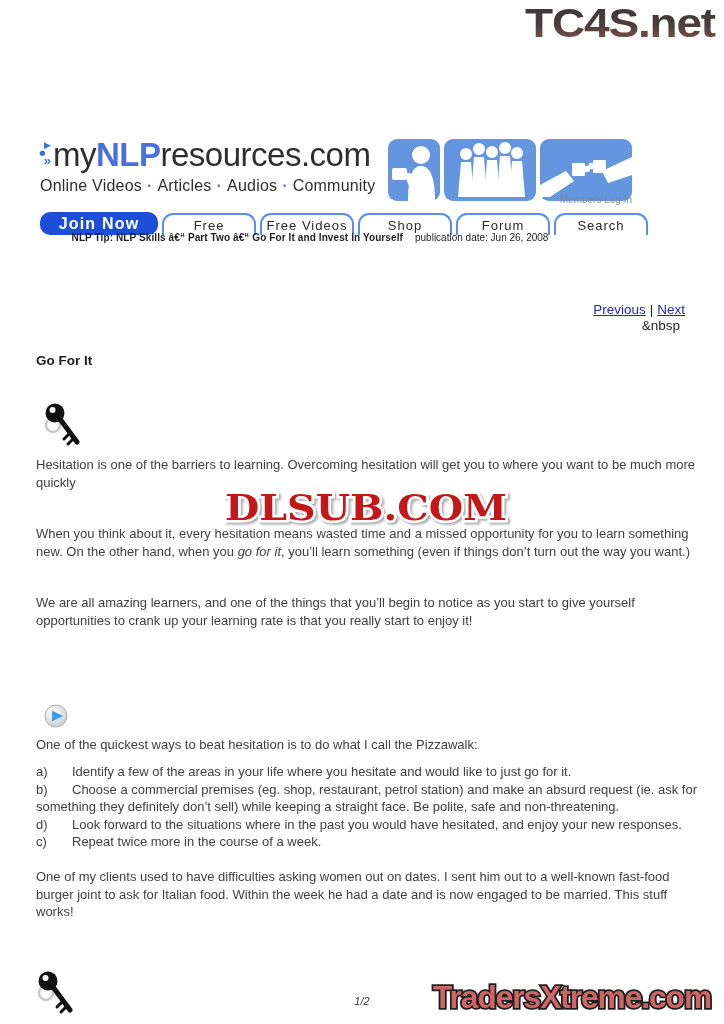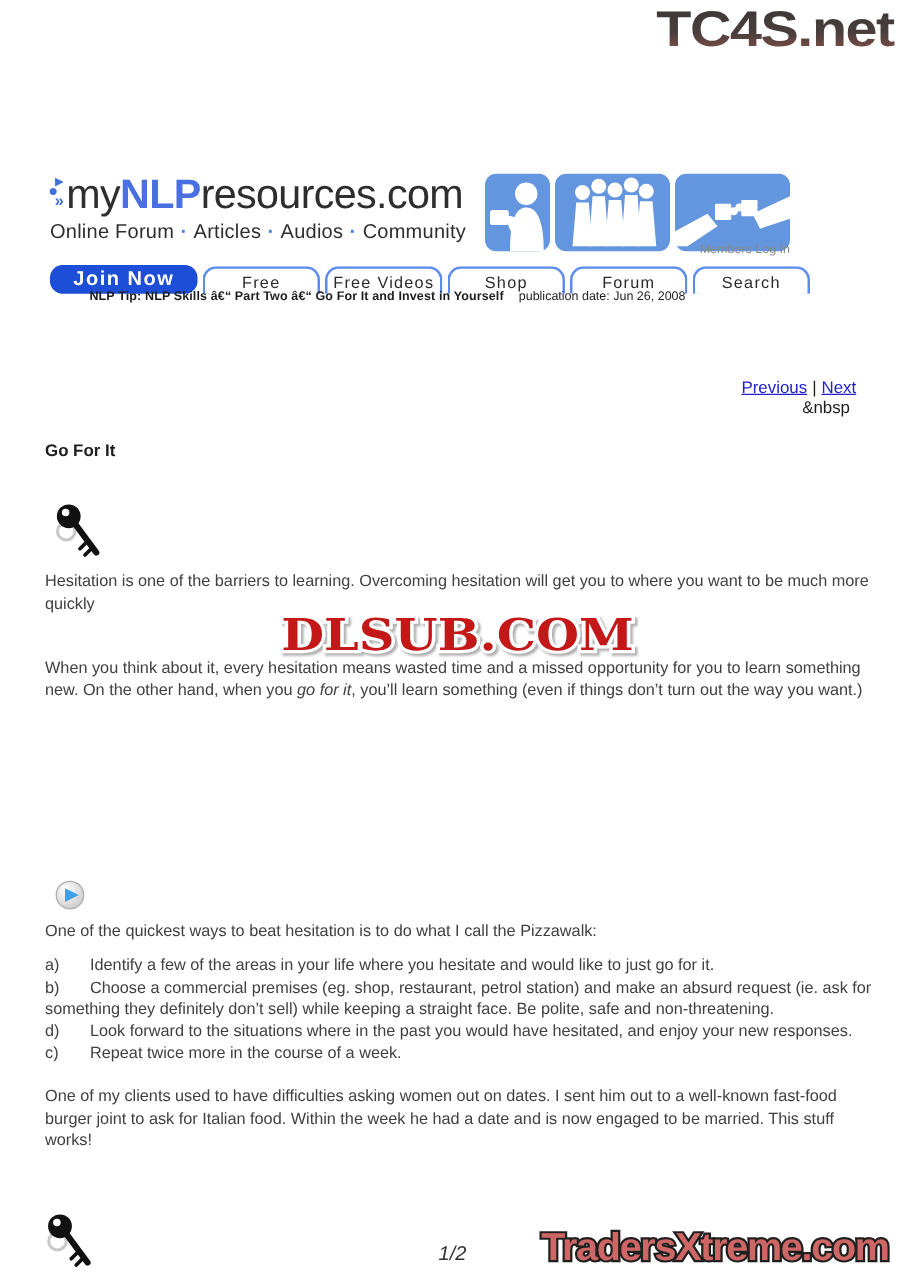--- a/index.html
+++ b/index.html
@@ -63,21 +63,21 @@
   .li-letter { display:inline-block; width:36px; }
   .para4 { top:868px; left:36px; width:662px; }
 
   .key1 { top:400px; left:40px; }
   .key2 { top:968px; left:33px; }
   .play-btn { top:704px; left:44px; cursor:pointer; }
 
   .dlsub { top:487px; left:220px; }
   .dlsub svg { filter: drop-shadow(2px 2px 1px rgba(110,110,110,0.55)); }
 
-  .pagenum { top:995px; left:0; width:724px; text-align:center; font-size:16px;
+  .pagenum { top:995px; left:0; width:724px; text-align:center; font-size:11px;
              font-style:italic; color:#333; }
   .traders { top:976px; right:8px; }
   .traders svg { filter: drop-shadow(1px 1px 0 rgba(255,255,255,0.9)); }
 </style>
 </head>
 <body>
 
 <div class="page">
 
   <div class="abs tc4s">
@@ -95,21 +95,21 @@
 
   <div class="abs logo-area">
     <div class="logo-row">
       <span class="logo-icon">
         <span class="tri">▶</span>
         <span class="dot">●</span>
         <span class="chev">»</span>
       </span>
       <span class="logo-text"><span>my</span><span class="nlp">NLP</span><span>resources.com</span></span>
     </div>
-    <div class="tagline"><span>Online Forum</span><span class="sep">·</span><span>Articles</span><span class="sep">·</span><span>Audios</span><span class="sep">·</span><span>Community</span></div>
+    <div class="tagline"><span>Online Videos</span><span class="sep">·</span><span>Articles</span><span class="sep">·</span><span>Audios</span><span class="sep">·</span><span>Community</span></div>
   </div>
 
   <div class="abs member-box mb1">
     <svg width="52" height="62" viewBox="0 0 52 62">
       <circle cx="33" cy="16" r="9" fill="#fff"></circle>
       <path d="M20 62 C20 34 26 27 33 27 C41 27 47 36 47 62 Z" fill="#fff"></path>
       <rect x="4" y="29" width="15" height="12" rx="2" fill="#fff"></rect>
       <path d="M18 34 C24 33 28 38 30 44 L23 50 C19 44 17 38 18 34 Z" fill="#fff"></path>
     </svg>
   </div>
@@ -173,20 +173,21 @@
   <div class="abs btxt para1">Hesitation is one of the barriers to learning. Overcoming hesitation will get you to where you want to be much more quickly</div>
 
   <div class="abs dlsub">
     <svg width="292" height="44">
       <text x="146" y="33" text-anchor="middle" font-family="DejaVu Serif, serif" font-size="35" font-weight="bold" fill="#c41818" stroke="#ffffff" stroke-width="5" paint-order="stroke" textLength="282" lengthAdjust="spacingAndGlyphs">DLSUB.COM</text>
     </svg>
   </div>
 
   <div class="abs btxt para2"><span>When you think about it, every hesitation means wasted time and a missed opportunity for you to learn something new. On the other hand, when you </span><em>go for it</em><span>, you’ll learn something (even if things don’t turn out the way you want.)</span></div>
 
+  <div class="abs btxt para3">We are all amazing learners, and one of the things that you’ll begin to notice as you start to give yourself opportunities to crank up your learning rate is that you really start to enjoy it!</div>
 
   <div class="abs play-btn">
     <svg width="24" height="24" viewBox="0 0 24 24">
       <defs>
         <radialGradient id="pg" cx="0.35" cy="0.3" r="0.9">
           <stop offset="0" stop-color="#ffffff"></stop>
           <stop offset="1" stop-color="#c2c2c2"></stop>
         </radialGradient>
       </defs>
       <circle cx="12" cy="12" r="11" fill="url(#pg)" stroke="#aeaeae" stroke-width="1"></circle>

